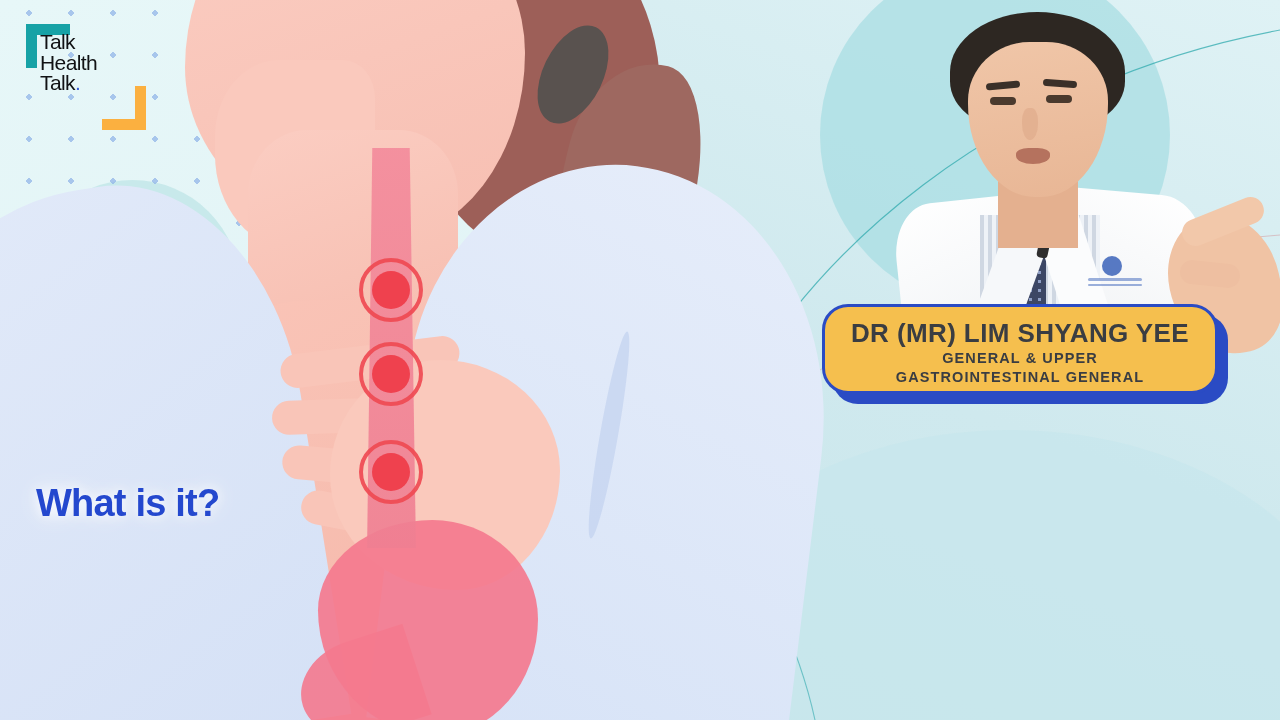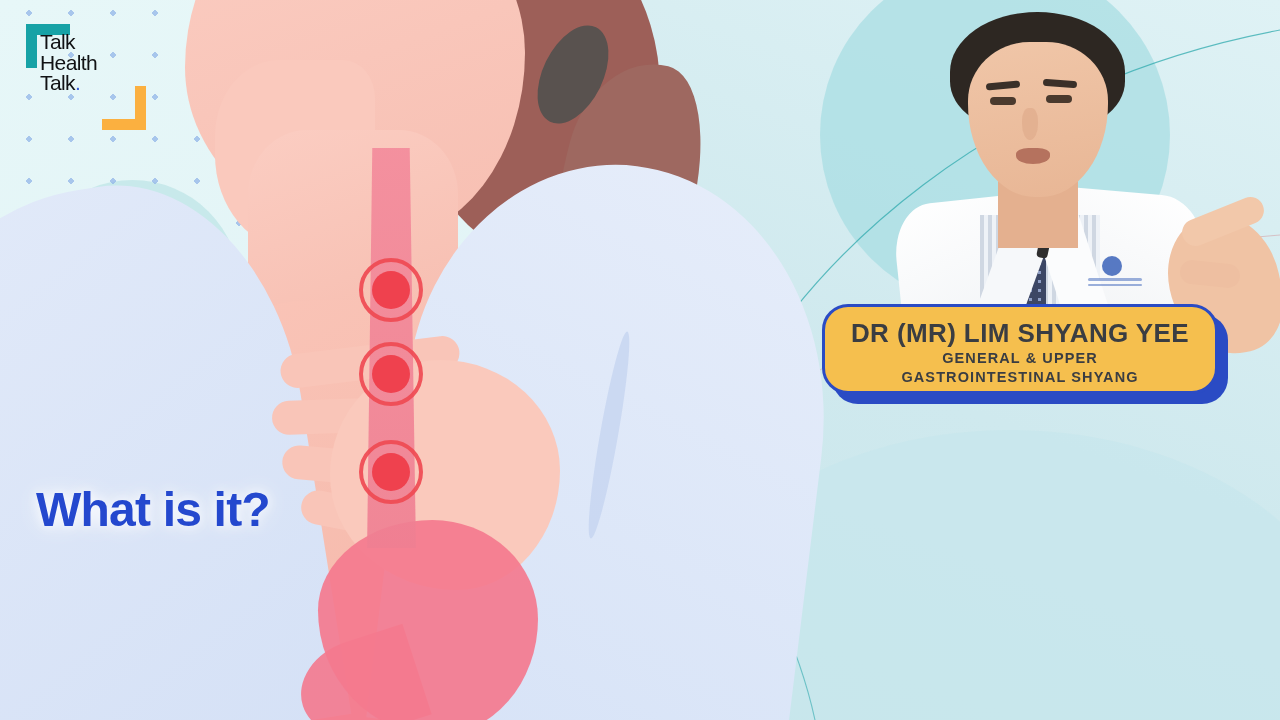--- a/index.html
+++ b/index.html
@@ -305,21 +305,21 @@
   .title-main {
     font-size:92px; font-weight:bold; color:#2448ce;
     line-height:.96; letter-spacing:-1.5px;
     text-shadow:
       0 0 14px rgba(255,255,255,.95),
       0 0 26px rgba(255,255,255,.85),
       0 0 8px rgba(255,255,255,1);
   }
   .title-row2 { display:flex; align-items:baseline; gap:22px; margin-top:6px; }
   .title-sub {
-    font-size:48px; font-weight:bold; color:#2448ce;
+    font-size:38px; font-weight:bold; color:#2448ce;
     letter-spacing:-.8px;
     text-shadow:
       0 0 12px rgba(255,255,255,.95),
       0 0 24px rgba(255,255,255,.85);
   }
 </style>
 </head>
 <body>
 
 <div id="stage">
@@ -405,21 +405,21 @@
     <div class="doc-hand"></div>
     <div class="doc-finger"></div>
     <div class="doc-thumb"></div>
   </div>
 
   <div class="badge-shadow"></div>
   <div class="badge">
     <div class="badge-name">DR (MR) LIM SHYANG YEE</div>
     <div class="badge-role">
       <span>GENERAL &amp; UPPER</span><br>
-      <span>GASTROINTESTINAL SHYANG</span>
+      <span>GASTROINTESTINAL GENERAL</span>
     </div>
   </div>
 
   <div class="logo">
     <div class="bracket-tl"></div>
     <div class="bracket-br"></div>
     <div class="words">
       <span>Talk</span><br>
       <span>Health</span><br>
       <span>Talk</span><span class="dot">.</span>

